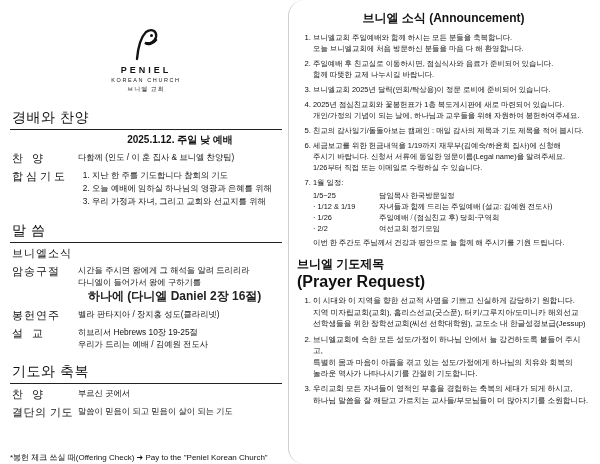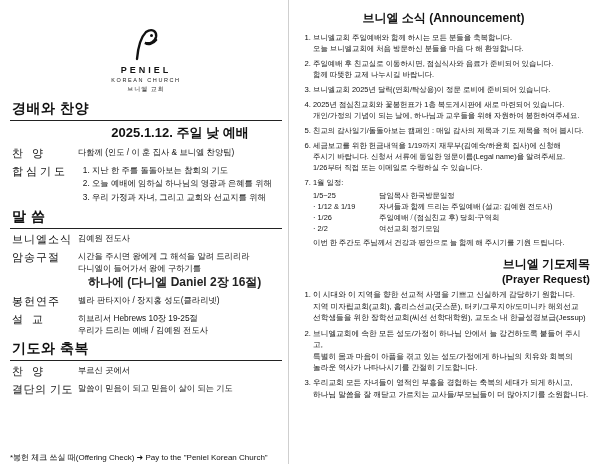--- a/index.html
+++ b/index.html
@@ -50,22 +50,22 @@
     color:#222;
   }
   .logo-kr{
     font-size:6px;
     letter-spacing:1px;
     margin-top:2px;
     color:#222;
   }
   .sec-title{
     font-size:14px;
-    font-weight:bold;
-    margin:4px 0 2px 2px;
+    font-weight:normal;
+    margin:13px 0 2px 2px;
     letter-spacing:0.5px;
   }
   .hr{
     border:0;border-top:1px solid #222;
     margin:1px 0 3px 0;
   }
   .row{
     display:flex;
     align-items:flex-start;
     margin:3px 0 3px 0;
@@ -105,20 +105,21 @@
     bottom:0;
     font-size:8px;
     line-height:1.35;
   }
   
   .right{
     width:312px;
     box-sizing:border-box;
     padding:8px 10px 6px 8px;
     border-left:1px solid #cfcfcf;
+    border-radius:16px;
   }
   .r-title{
     text-align:center;
     font-size:12px;
     font-weight:bold;
     margin:2px 0 5px 0;
   }
   ol.ann{
     margin:0;
     padding-left:16px;
@@ -133,26 +134,26 @@
   }
   .sched{
     margin-top:1px;
     font-size:7.4px;
     line-height:1.5;
   }
   .sched-row{display:flex;}
   .sched-date{width:66px;min-width:66px;}
   .sched-txt{flex:1;font-family:Liberation Serif, serif;}
   .prayer-title{
-    text-align:right;
+    text-align:left;
     font-size:12px;
     font-weight:bold;
     margin:8px 0 4px 0;
   }
-  .prayer-title .en{display:block;font-size:11px;}
+  .prayer-title .en{display:block;font-size:16px;}
   ol.pray{
     margin:0;
     padding-left:16px;
     font-size:7.7px;
     line-height:1.5;
   }
   ol.pray > li{margin-bottom:3.5px;}
 </style>
 </head>
 <body>
@@ -171,45 +172,44 @@
       <div class="logo-name">PENIEL</div>
       <div class="logo-sub">KOREAN CHURCH</div>
       <div class="logo-kr">브니엘 교회</div>
     </div>
 
     <div class="sec-title">경배와 찬양</div>
     <hr class="hr">
 
     <div class="row">
       <div class="row-label">&nbsp;</div>
-      <div class="row-body" style="font-size:13px;font-weight:bold;text-align:center;">2025.1.12. 주일 낮 예배</div>
+      <div class="row-body" style="font-size:10px;font-weight:bold;text-align:center;">2025.1.12. 주일 낮 예배</div>
     </div>
 
     <div class="row">
       <div class="row-label">찬 양</div>
       <div class="row-body">다함께 (인도 / 이 훈 집사 &amp; 브니엘 찬양팀)</div>
     </div>
 
     <div class="row">
       <div class="row-label">합심기도</div>
       <div class="row-body">
         <ol class="num">
-          <li>지난 한 주를 돌돌아보는 참회의 기도</li>
+          <li>지난 한 주를 기도합니다 참회의 기도</li>
           <li>오늘 예배에 임하실 하나님의 영광과 은혜를 위해</li>
           <li>우리 가정과 자녀, 그리고 교회와 선교지를 위해</li>
         </ol>
       </div>
     </div>
 
     <div class="sec-title">말 씀</div>
     <hr class="hr">
 
     <div class="row">
       <div class="row-label tight">브니엘소식</div>
-      <div class="row-body">김예원 전도사</div>
     </div>
 
     <div class="row">
       <div class="row-label tight">암송구절</div>
       <div class="row-body">
         <span class="line">시간을 주시면 왕에게 그 해석을 알려 드리리라</span>
         <span class="line">다니엘이 들어가서 왕에 구하기를</span>
         <span class="indent">하나에 (다니엘 Daniel 2장 16절)</span>
       </div>
     </div>

